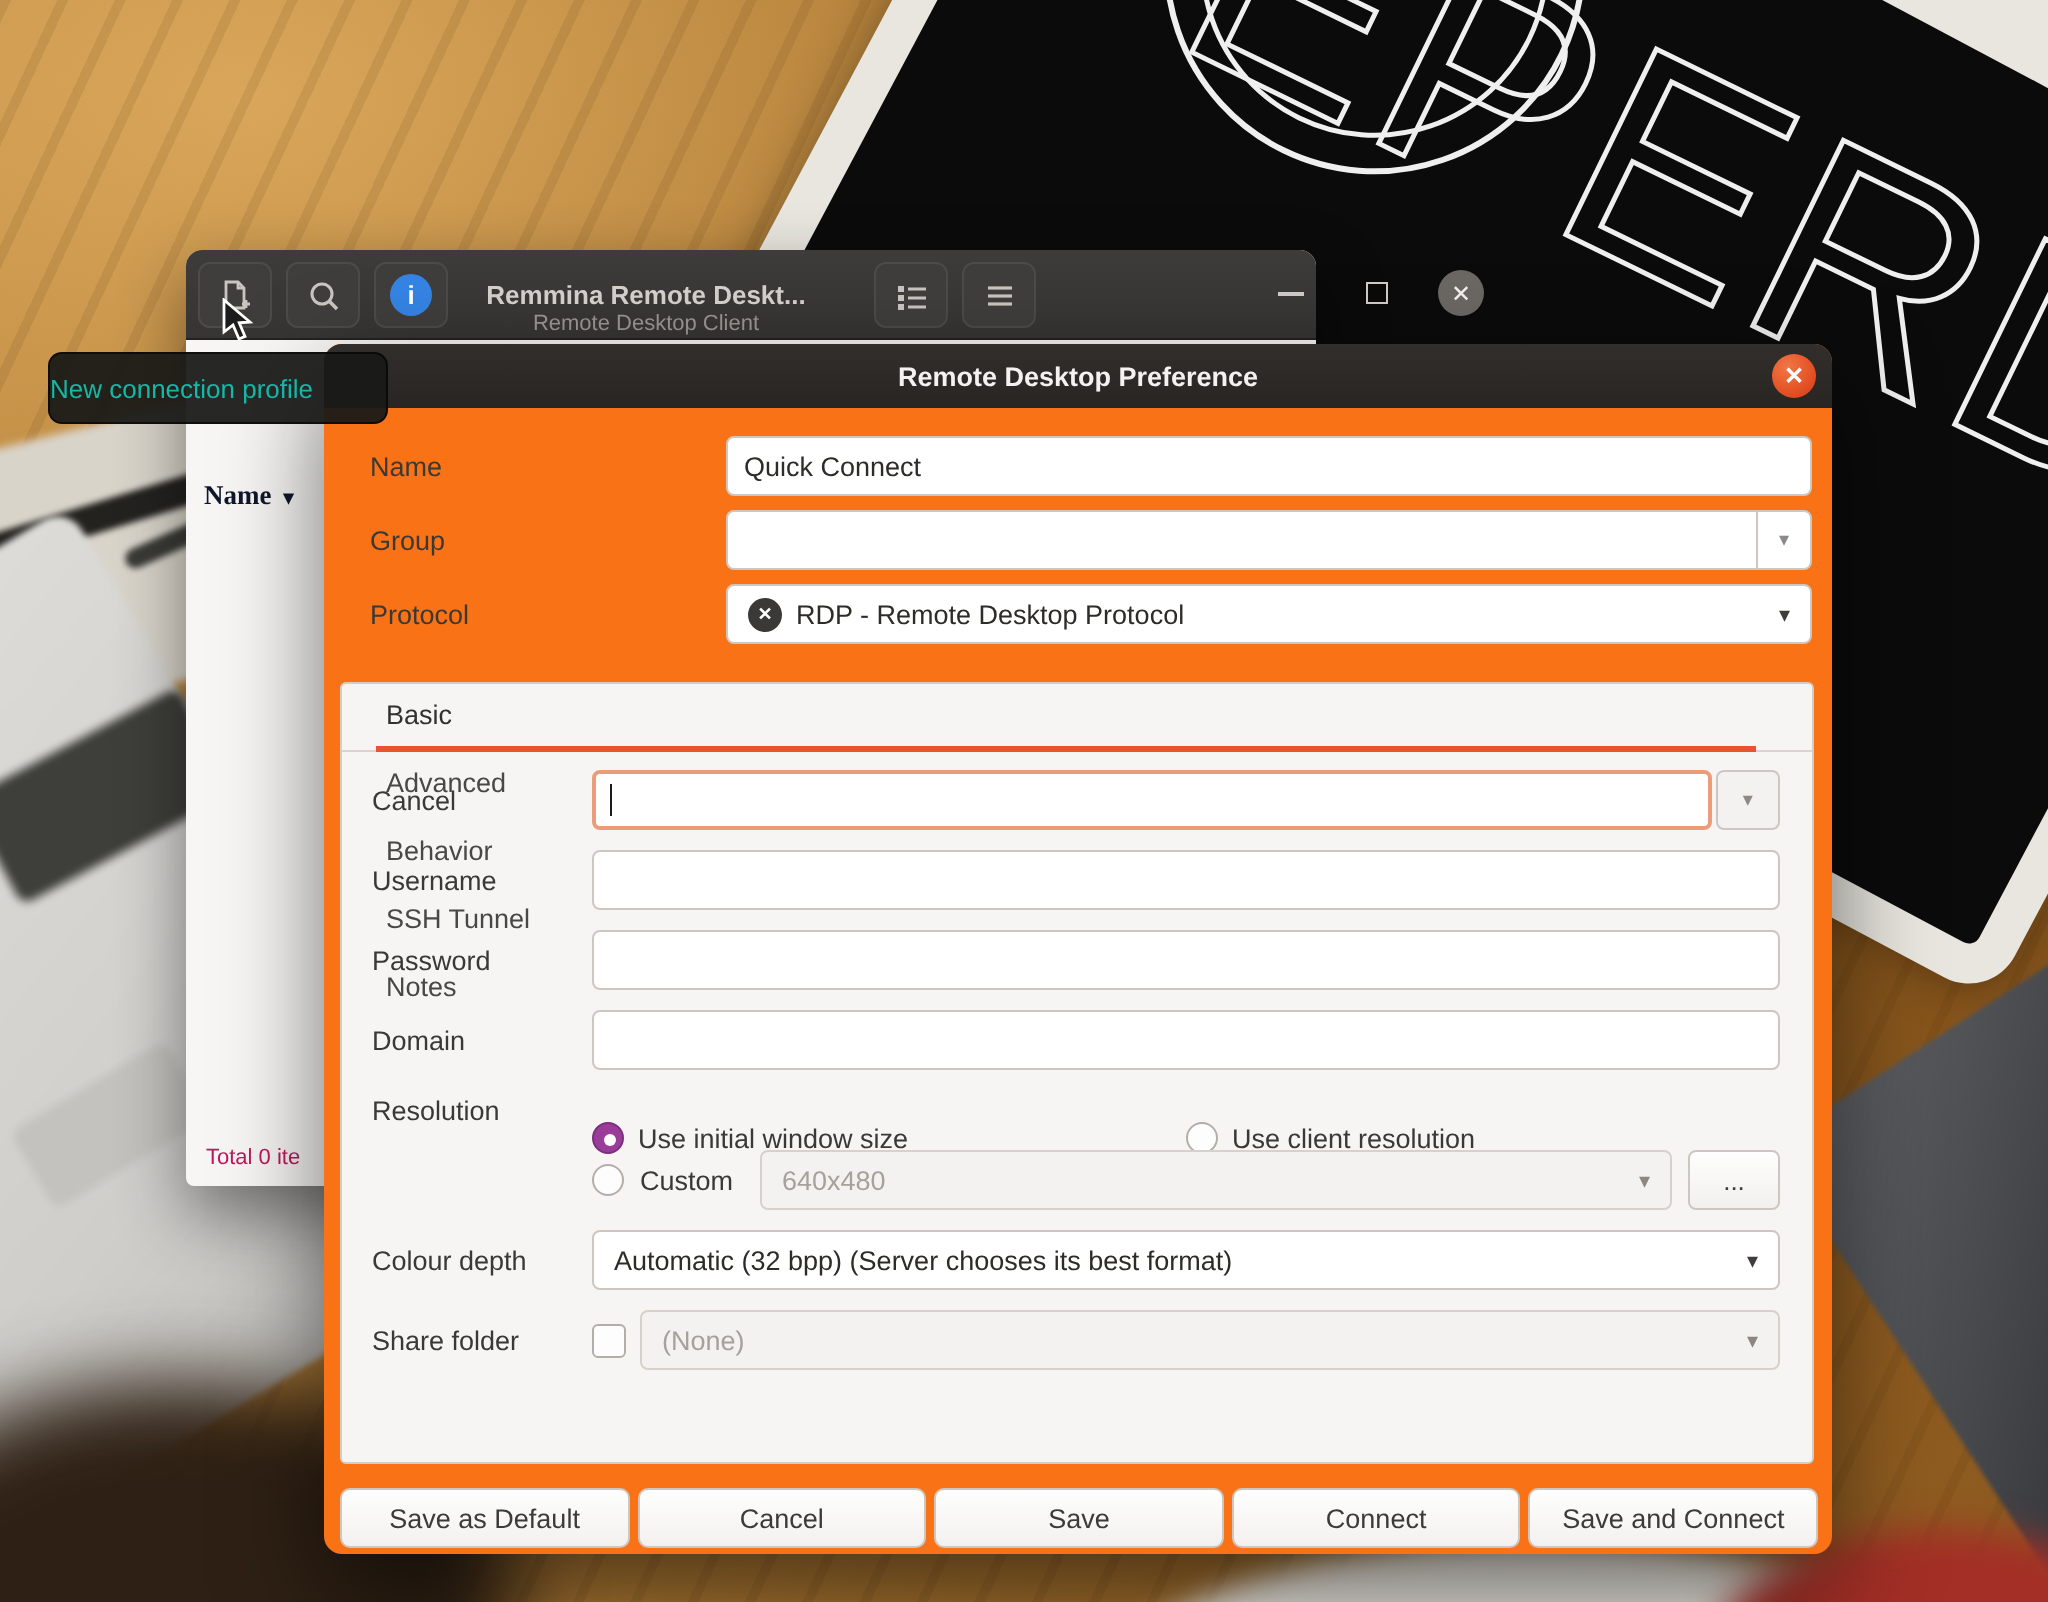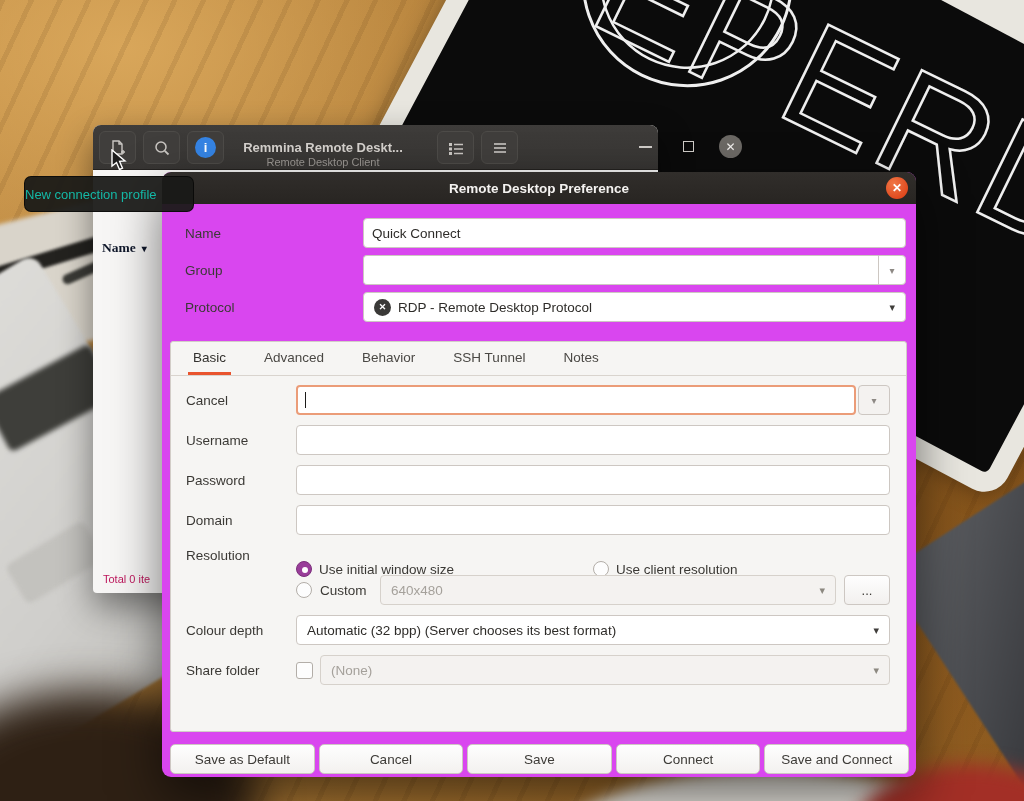--- a/index.html
+++ b/index.html
@@ -60,21 +60,21 @@
   
   .tooltip { position:absolute; left:24px; top:176px; width:170px; height:36px; z-index:30;
     background:rgba(26,25,23,.94); border:1px solid rgba(0,0,0,.6); border-radius:7px;
     color:#14b8a6; font-size:13px; display:flex; align-items:center; justify-content:flex-start; }
 
   
   .cursor { position:absolute; left:110px; top:149px; z-index:40; }
 
   
   .dialog { position:absolute; left:162px; top:172px; width:754px; height:605px; z-index:20;
-    background:#d946ef; border-radius:9px; box-shadow:0 20px 50px rgba(0,0,0,.55); }
+    background:#f97316; border-radius:9px; box-shadow:0 20px 50px rgba(0,0,0,.55); }
   .dlg-titlebar { position:relative; height:32px; background:linear-gradient(#312e2b,#282522);
     border-radius:9px 9px 0 0; display:flex; align-items:center; justify-content:center; }
   .dlg-title { font-size:13.5px; font-weight:bold; color:#f4f2f0; }
   .dlg-close { position:absolute; right:8px; top:5px; width:22px; height:22px; border-radius:50%;
     background:radial-gradient(circle at 35% 30%, #f07746, #e0481d 75%); color:#fff; font-size:12px; font-weight:bold;
     display:flex; align-items:center; justify-content:center; }
 
   .top-grid { margin:14px 10px 0 23px; display:grid; grid-template-columns:178px 1fr;
     grid-auto-rows:30px; row-gap:7px; align-items:center; }
   .flabel { font-size:13.5px; color:#3b3935; }
@@ -87,21 +87,21 @@
     display:flex; align-items:center; justify-content:center; color:#8d8984; font-size:10px; }
   .combo { height:30px; background:#fff; border:1px solid #cdc7c2; border-radius:4px;
     display:flex; align-items:center; padding:0 10px; font-size:13.5px; color:#2e2c29; }
   .combo .arrow { margin-left:auto; color:#3f3d3a; font-size:11px; }
   .combo.disabled { background:#f4f2f0; color:#a5a19b; border-color:#d6d1cb; }
   .combo.disabled .arrow { color:#8c8880; }
   .proto-icon { width:17px; height:17px; border-radius:50%; background:#3a3937; color:#fff;
     font-size:9px; font-weight:bold; display:flex; align-items:center; justify-content:center; margin-right:7px; }
 
   .frame { margin:19px 9px 0 8px; height:391px; border:1px solid #d2cdc7; border-radius:3px; background:#f6f5f3; }
-  .tabs { height:34px; border-bottom:1px solid #d9d4ce; display:flex; padding-left:17px; }
+  .tabs { height:34px; border-bottom:1px solid #d9d4ce; display:flex; padding-left:17px;flex-direction:column; }
   .tab { font-size:13.5px; color:#4a4844; padding:0 5px; margin-right:28px; line-height:31px;
     border-bottom:3px solid transparent; }
   .tab.active { border-bottom-color:#e9542e; color:#33312e; }
 
   .tab-content { padding:9px 16px 0 15px; display:grid; grid-template-columns:110px 1fr;
     row-gap:10px; align-items:center; }
   .row-h30 { height:30px; }
   .server-combo { display:flex; gap:2px; height:30px; }
   .entry.focused { border:2px solid #eb9c78; padding:0 7px; display:flex; align-items:center; }
   .caret { width:1px; height:16px; background:#1c1b19; display:inline-block; }

